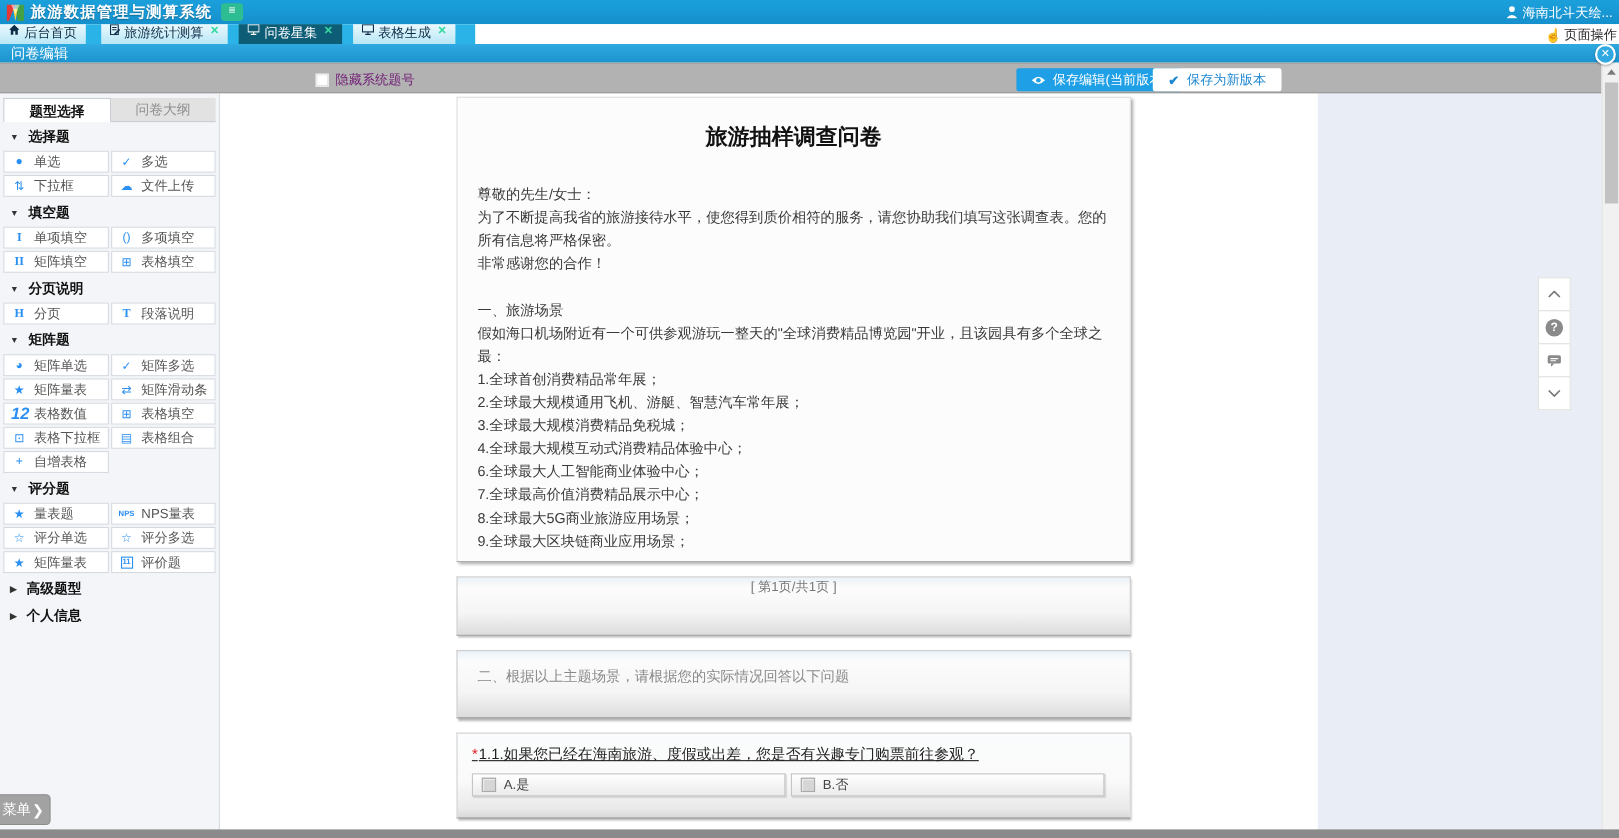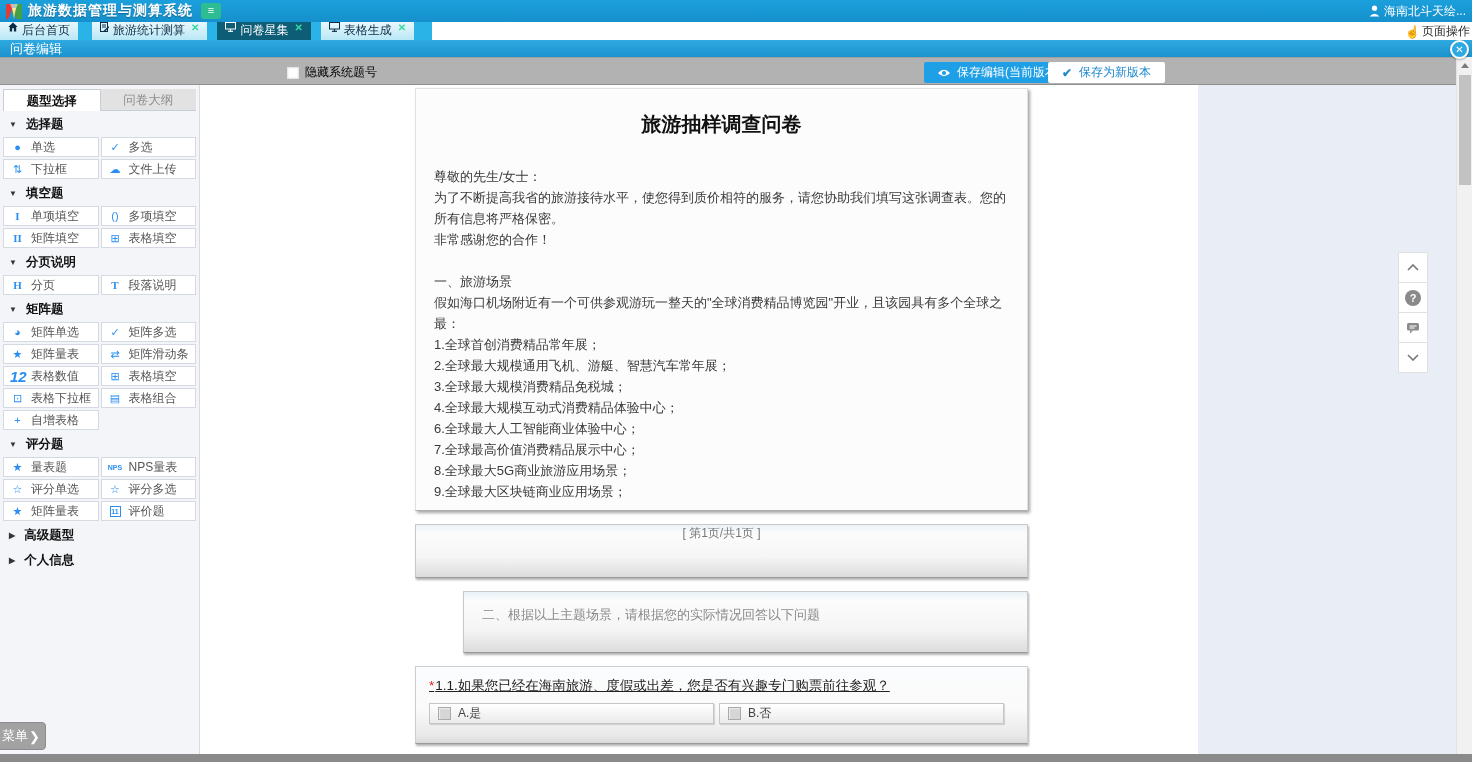--- a/index.html
+++ b/index.html
@@ -41,21 +41,21 @@
     border-radius:50%; background:#30a9e2; border:2px solid #fff; color:#fff; z-index:9;
     font-size:10px; line-height:15px; text-align:center; cursor:pointer;
     box-shadow:0 1px 2px rgba(0,0,0,.3); }
 
   
   .graybar { position:absolute; left:0; top:57px; width:1456px; height:28px;
     background:#b2b2b2; border-top:1px solid #a0a0a0; border-bottom:1px solid #8f8f8f; }
   .hide-group { position:absolute; left:287px; top:6px; display:flex; align-items:center; gap:6px; }
   .hide-group .box { width:12px; height:12px; background:#fff; border:1px solid #e6e6e6;
     box-shadow:inset 0 0 1px #aaa; cursor:pointer; }
-  .hide-group .lbl { color:#000000; font-size:12px; }
+  .hide-group .lbl { color:#701a75; font-size:12px; }
   .btn-save1 { position:absolute; left:924px; top:4px; height:21px; padding:0 13px;
     background:#1e9fe6; color:#fff; font-size:12px; display:flex; align-items:center; gap:6px;
     border-radius:2px; cursor:pointer; }
   .btn-save2 { position:absolute; left:1048px; top:4px; height:21px; padding:0 14px;
     background:#fff; color:#1e88d0; font-size:12px; display:flex; align-items:center; gap:7px;
     border-radius:2px; cursor:pointer; }
   .btn-save2 .chk { font-weight:bold; font-size:12px; }
 
   
   .sidebar { position:absolute; left:0; top:85px; width:200px; height:670px;
@@ -83,21 +83,21 @@
   .survey-col { position:absolute; left:215px; top:3px; width:613px; }
   .card-main { background:#fcfcfc; border:1px solid #e0e0e0; border-bottom-color:#adadad;
     box-shadow:2px 2px 3px rgba(0,0,0,.35); padding:14px 18px 8px 18px; }
   .s-title { text-align:center; font-size:20px; font-weight:bold; color:#111; margin:8px 0 28px 0; }
   .tline { font-size:13px; color:#3a3a3a; line-height:21px; }
   .scene { margin-top:21px; }
   .strip-card { margin-top:13px; border:1px solid #c9c9c9; border-bottom-color:#9a9a9a;
     box-shadow:1px 2px 2px rgba(0,0,0,.3);
     background:linear-gradient(180deg,#eaf2f8 0,#fcfcfc 9px,#f5f5f5 62%,#dcdcdc 100%); }
   .divider-card { height:54px; text-align:center; font-size:12px; color:#777; }
-  .sec2-card { height:62px; font-size:13px; color:#8a8a8a; padding:14px 0 0 18px;margin-left:48px; }
+  .sec2-card { height:62px; font-size:13px; color:#8a8a8a; padding:14px 0 0 18px; }
   .q-card { margin-top:13px; border:1px solid #cfcfcf; border-bottom-color:#9a9a9a;
     box-shadow:1px 2px 2px rgba(0,0,0,.3); height:78px;
     background:linear-gradient(180deg,#fbfcfd 0,#fafafa 55%,#e9e9e9 90%,#d9d9d9 100%); }
   .q-text { padding:10px 0 0 13px; font-size:13.5px; color:#222;text-decoration:underline; }
   .q-text .star { color:#e02020; margin-right:1px; }
   .opt-row { display:flex; gap:5px; margin:8px 23px 0 13px; }
   .opt-box { flex:1; height:21px; display:flex; align-items:center; gap:7px; padding-left:8px;
     background:linear-gradient(#ffffff,#ebebeb); border:1px solid #c5c5c5;
     box-shadow:1px 1px 1px rgba(0,0,0,.12); font-size:12px; color:#444; cursor:pointer; }
   .opt-box .cb { width:13px; height:13px; background:#d6d6d6; border:1px solid #aaa;

